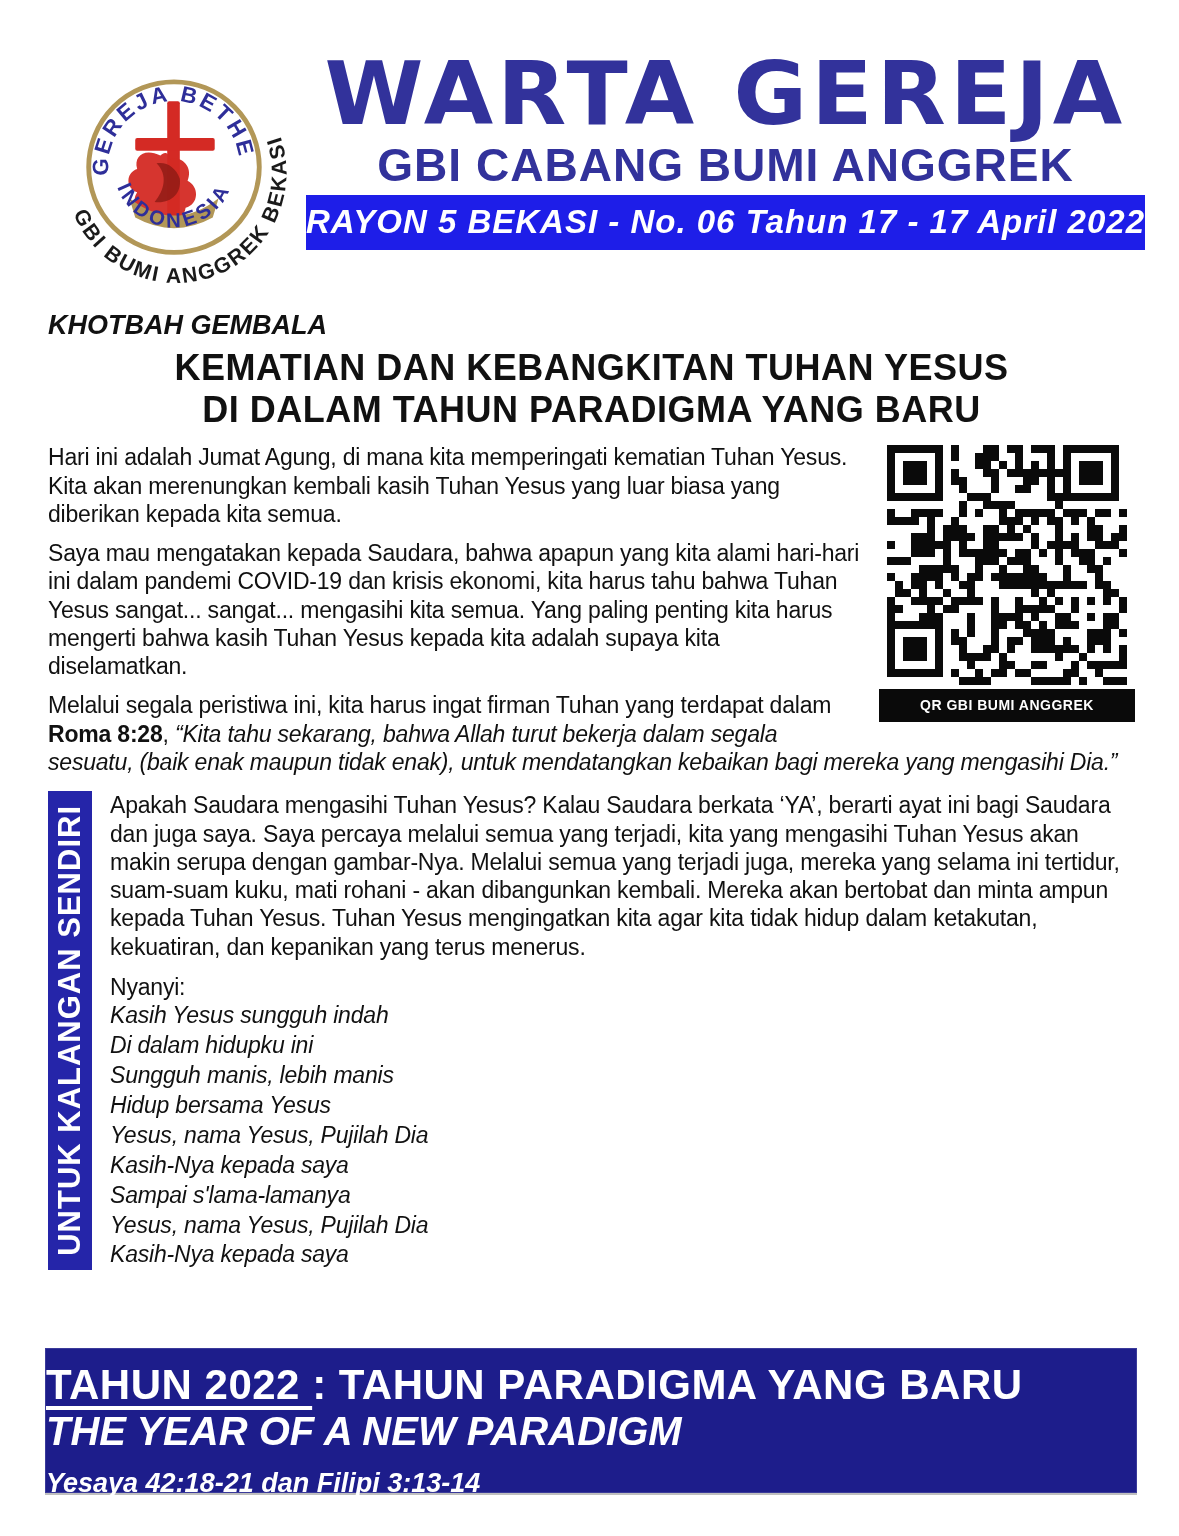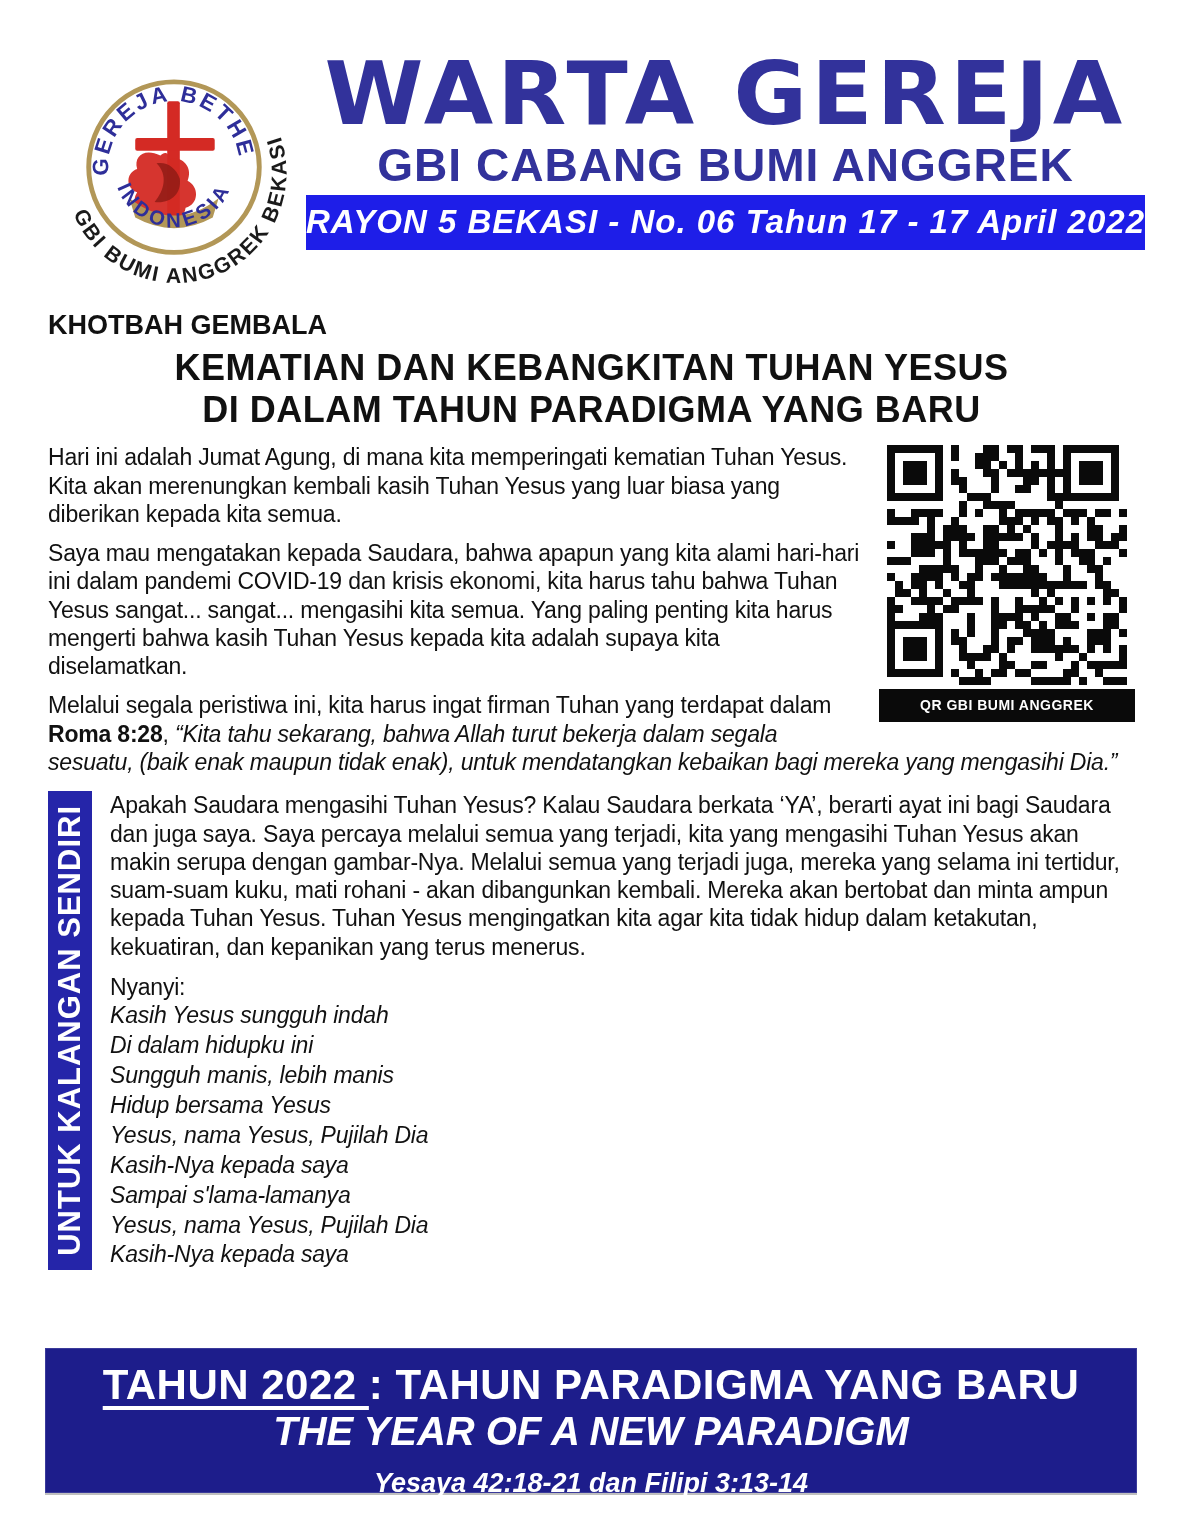--- a/index.html
+++ b/index.html
@@ -24,21 +24,21 @@
     letter-spacing:1px; line-height:1.05; margin-top:2px;
     transform:scaleX(0.98); white-space:nowrap;
   }
   .rayon-bar {
     margin-top:6px; background:#1e1ee8; color:#fff; text-align:center;
     font-size:33px; font-weight:700; font-style:italic; padding:8px 0 9px;
     letter-spacing:1px; white-space:nowrap;
   }
 
   
-  .kicker { font-size:27px; font-weight:700; margin-top:16px; letter-spacing:0; }
+  .kicker { font-size:27px; font-weight:700; margin-top:16px; letter-spacing:0;font-style:italic; }
   .headline { text-align:center; margin-top:6px; line-height:1.17; }
   .headline div {
     font-size:36px; font-weight:800; letter-spacing:0.5px;
     font-family:"Liberation Sans", sans-serif;
   }
 
   
   .bodytext { font-size:23px; line-height:1.23; letter-spacing:-0.2px; }
   .intro { margin-top:12px; }
   .intro p { margin-bottom:11px; text-align:left; }
@@ -67,21 +67,21 @@
     white-space:nowrap;
   }
   .band-content { flex:1; padding-left:18px; }
   .band-content p { margin-bottom:12px; }
   .song-label { margin-bottom:0 !important; }
   .song-line { font-style:italic; line-height:1.3; }
 
   
   .footer-banner {
     position:absolute; left:45px; right:42px; top:1348px; height:145px;
-    background:#1d1d8b; color:#fff; text-align:center;
+    background:#1d1d8b; color:#fff; text-align:left;
     border:1px solid #3a3a9a; box-shadow:0 2px 0 rgba(0,0,0,0.25);
     padding-top:12px;
   }
   .footer-line1 { font-size:42px; font-weight:800; letter-spacing:0.5px; white-space:nowrap; }
   .footer-line1 .u { text-decoration:underline; text-underline-offset:7px; text-decoration-thickness:4px; }
   .footer-line2 { font-size:40px; font-weight:800; font-style:italic; margin-top:0px; white-space:nowrap; }
   .footer-line3 { font-size:27px; font-weight:700; font-style:italic; margin-top:14px; }
 
   .clearfix::after { content:""; display:block; clear:both; }
 </style>

